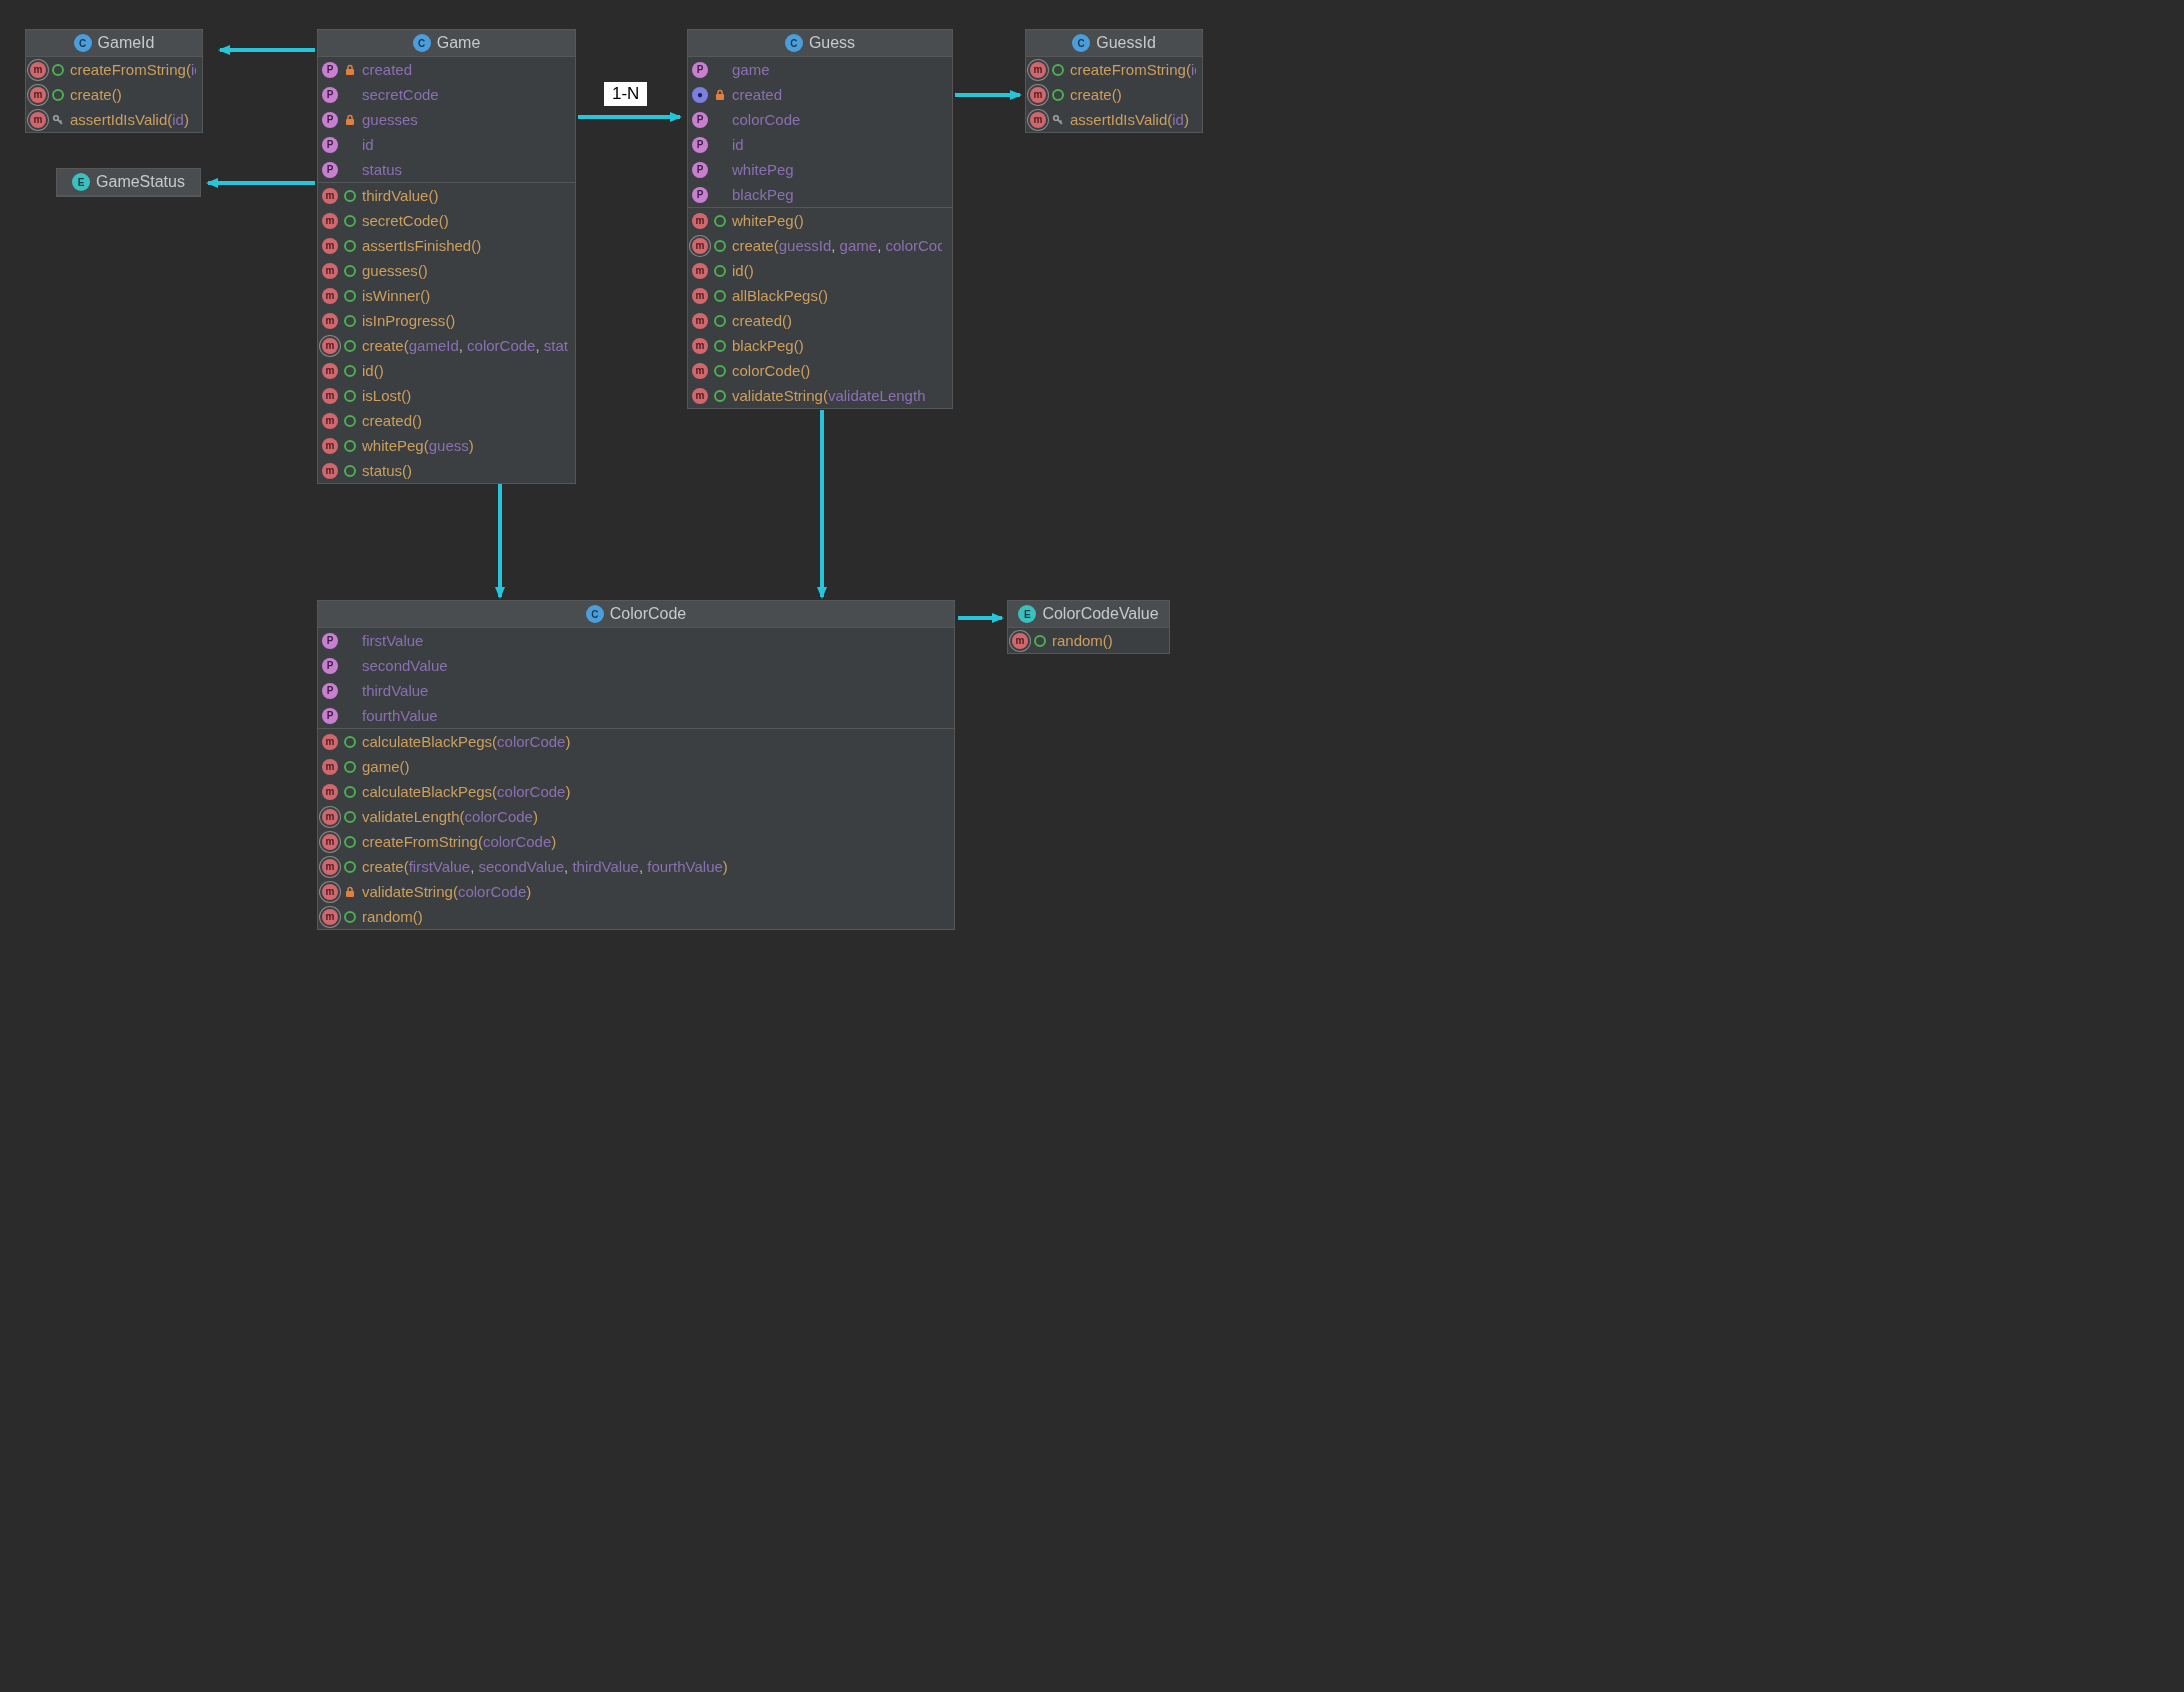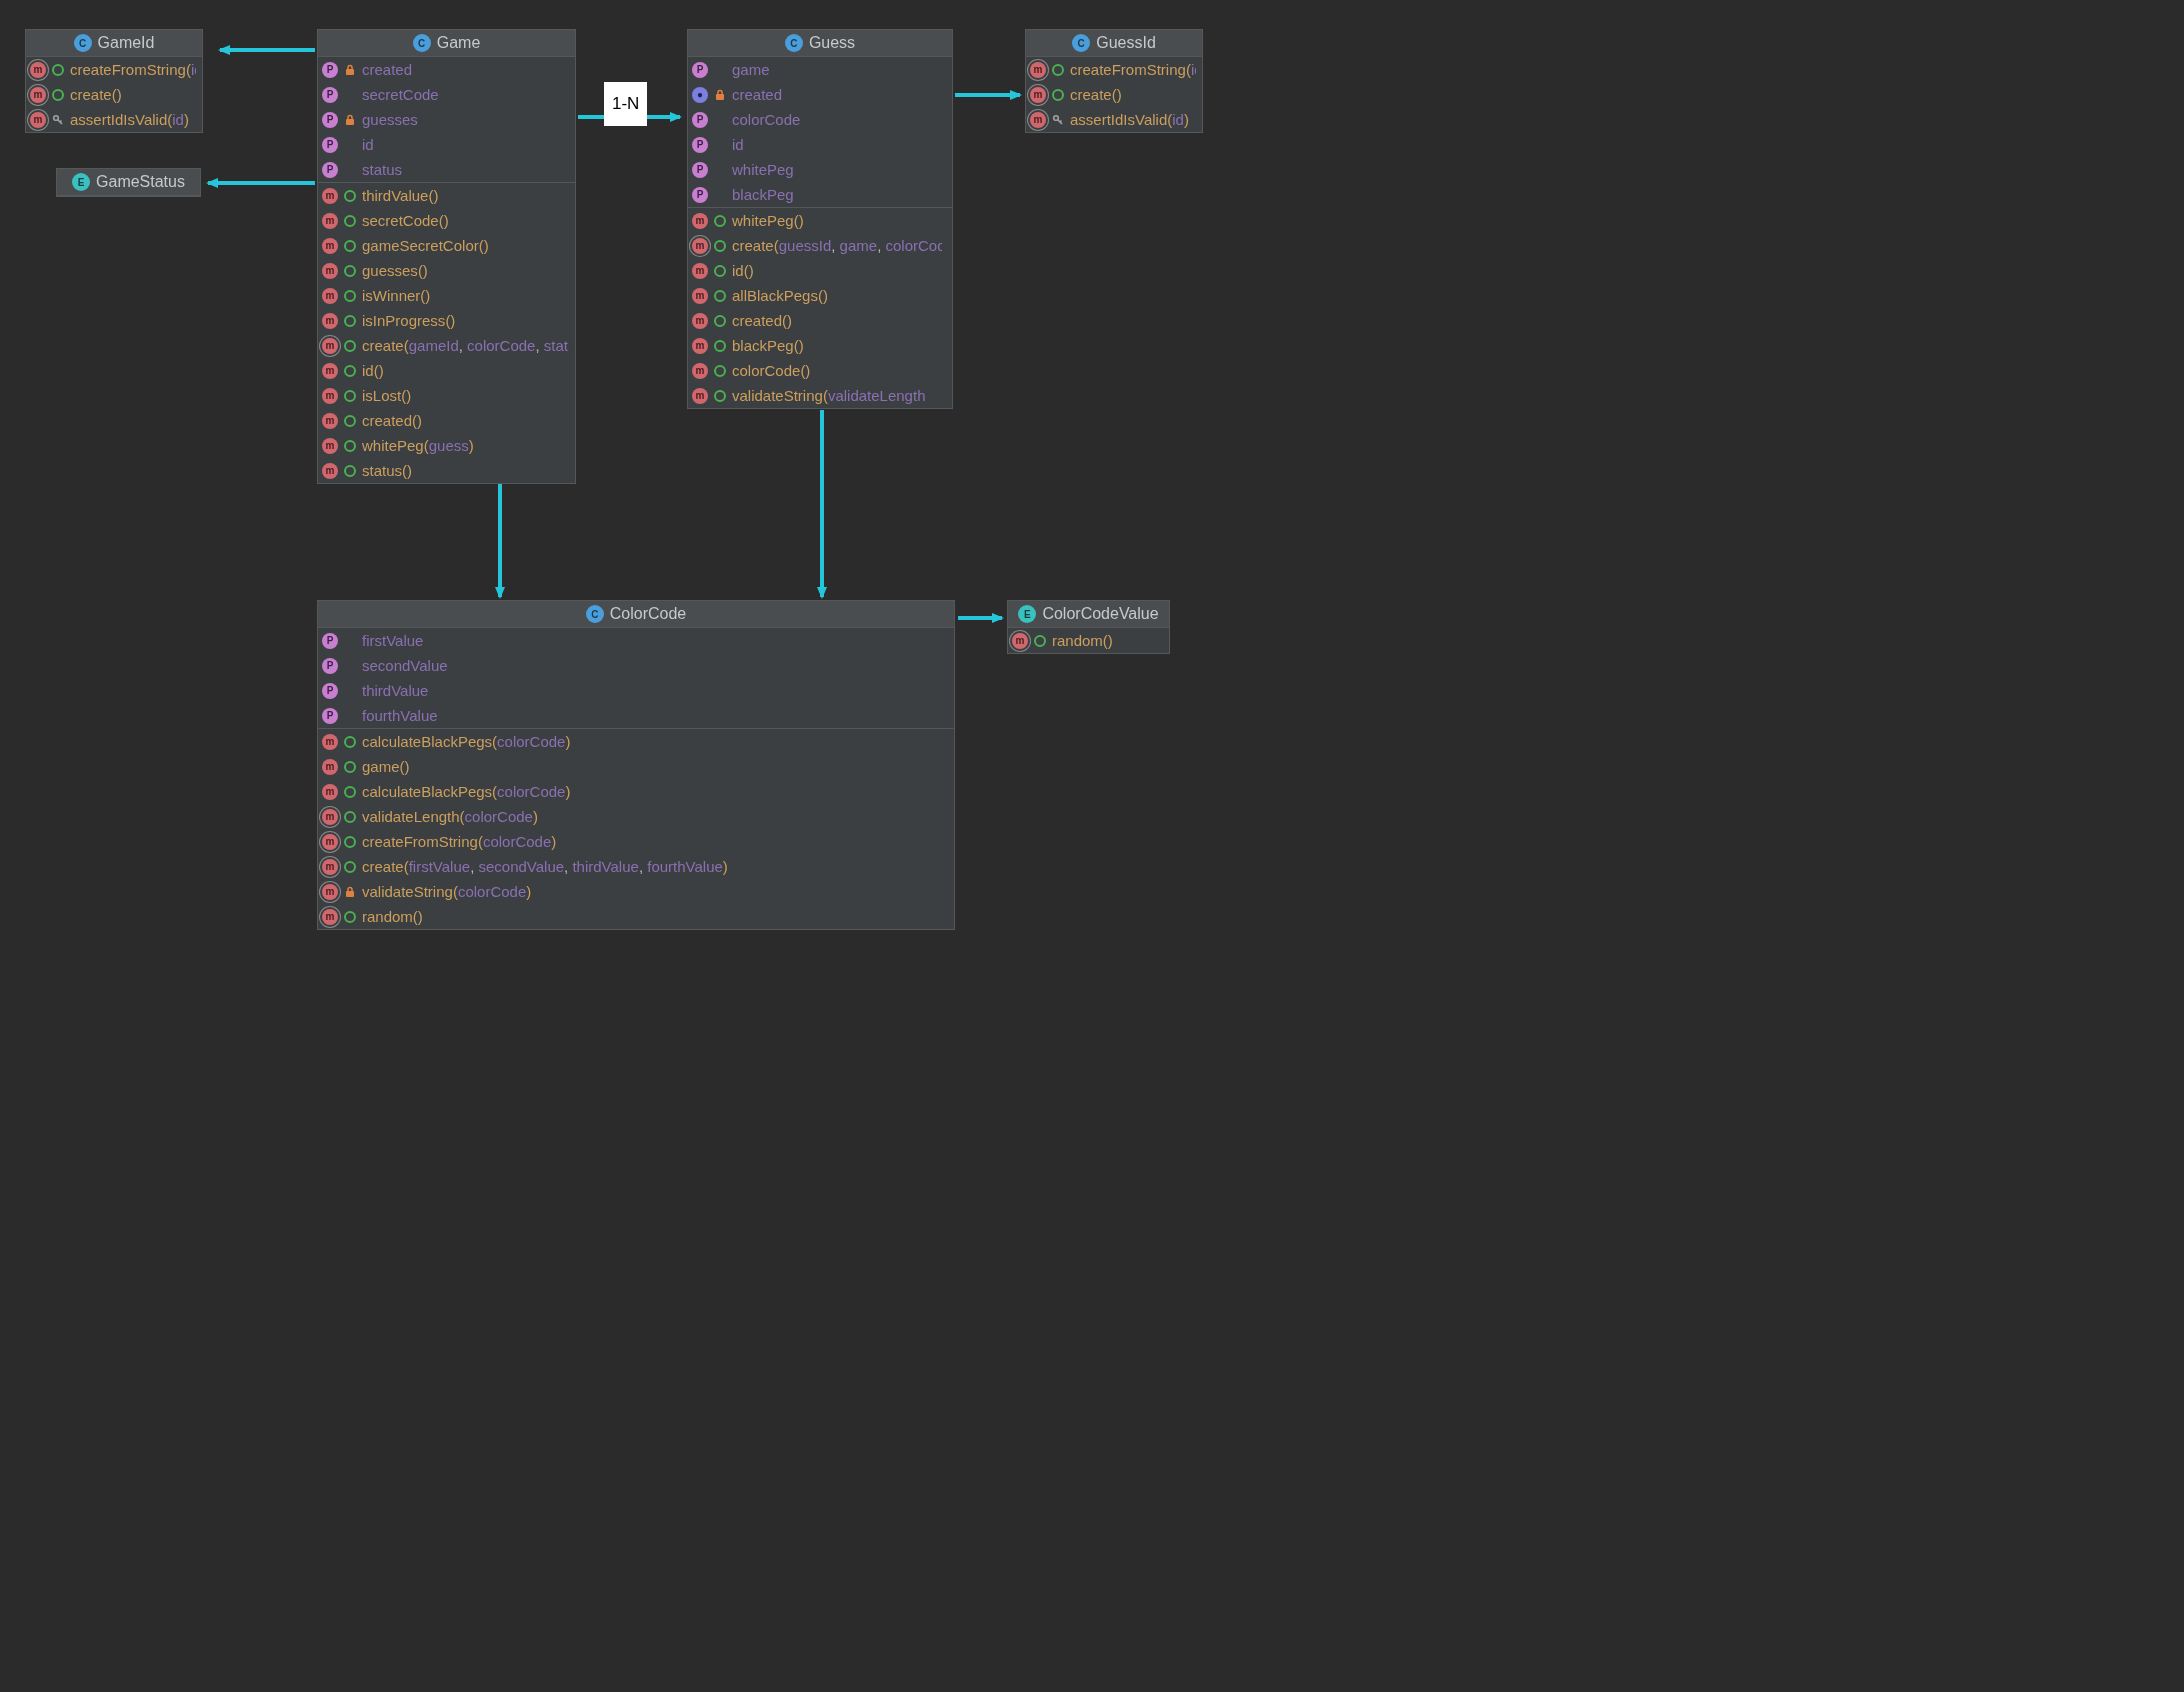--- a/index.html
+++ b/index.html
@@ -93,21 +93,21 @@
   .mod svg { display:block; }
 
   .name    { color: #cc9f5d; margin-top: 14px; }
   .paren   { color: #cc9f5d; }
   .param   { color: #8a70b2; }
   .label-box {
     position: absolute;
     background: #ffffff;
     color: #000;
     font-size: 17px;
-    padding: 12px 8px;
+    padding: 2px 8px;
     font-weight: 500;
   }
 </style>
 </head>
 <body>
 
 <div class="canvas">
 
   <svg class="arrows">
     <defs>
@@ -234,21 +234,21 @@
         </span>
         <span class="row-text"><span class="name">secretCode</span><span class="paren">()</span></span>
       </div>
       <div class="row">
         <span class="circ c-method">m</span>
         <span class="mod">
           <svg width="12" height="12" viewBox="0 0 12 12">
             <circle cx="6" cy="6" r="5" fill="none" stroke="#4caf50" stroke-width="2"></circle>
           </svg>
         </span>
-        <span class="row-text"><span class="name">gameSecretColor</span><span class="paren">()</span></span>
+        <span class="row-text"><span class="name">assertIsFinished</span><span class="paren">()</span></span>
       </div>
       <div class="row">
         <span class="circ c-method">m</span>
         <span class="mod">
           <svg width="12" height="12" viewBox="0 0 12 12">
             <circle cx="6" cy="6" r="5" fill="none" stroke="#4caf50" stroke-width="2"></circle>
           </svg>
         </span>
         <span class="row-text"><span class="name">guesses</span><span class="paren">()</span></span>
       </div>

